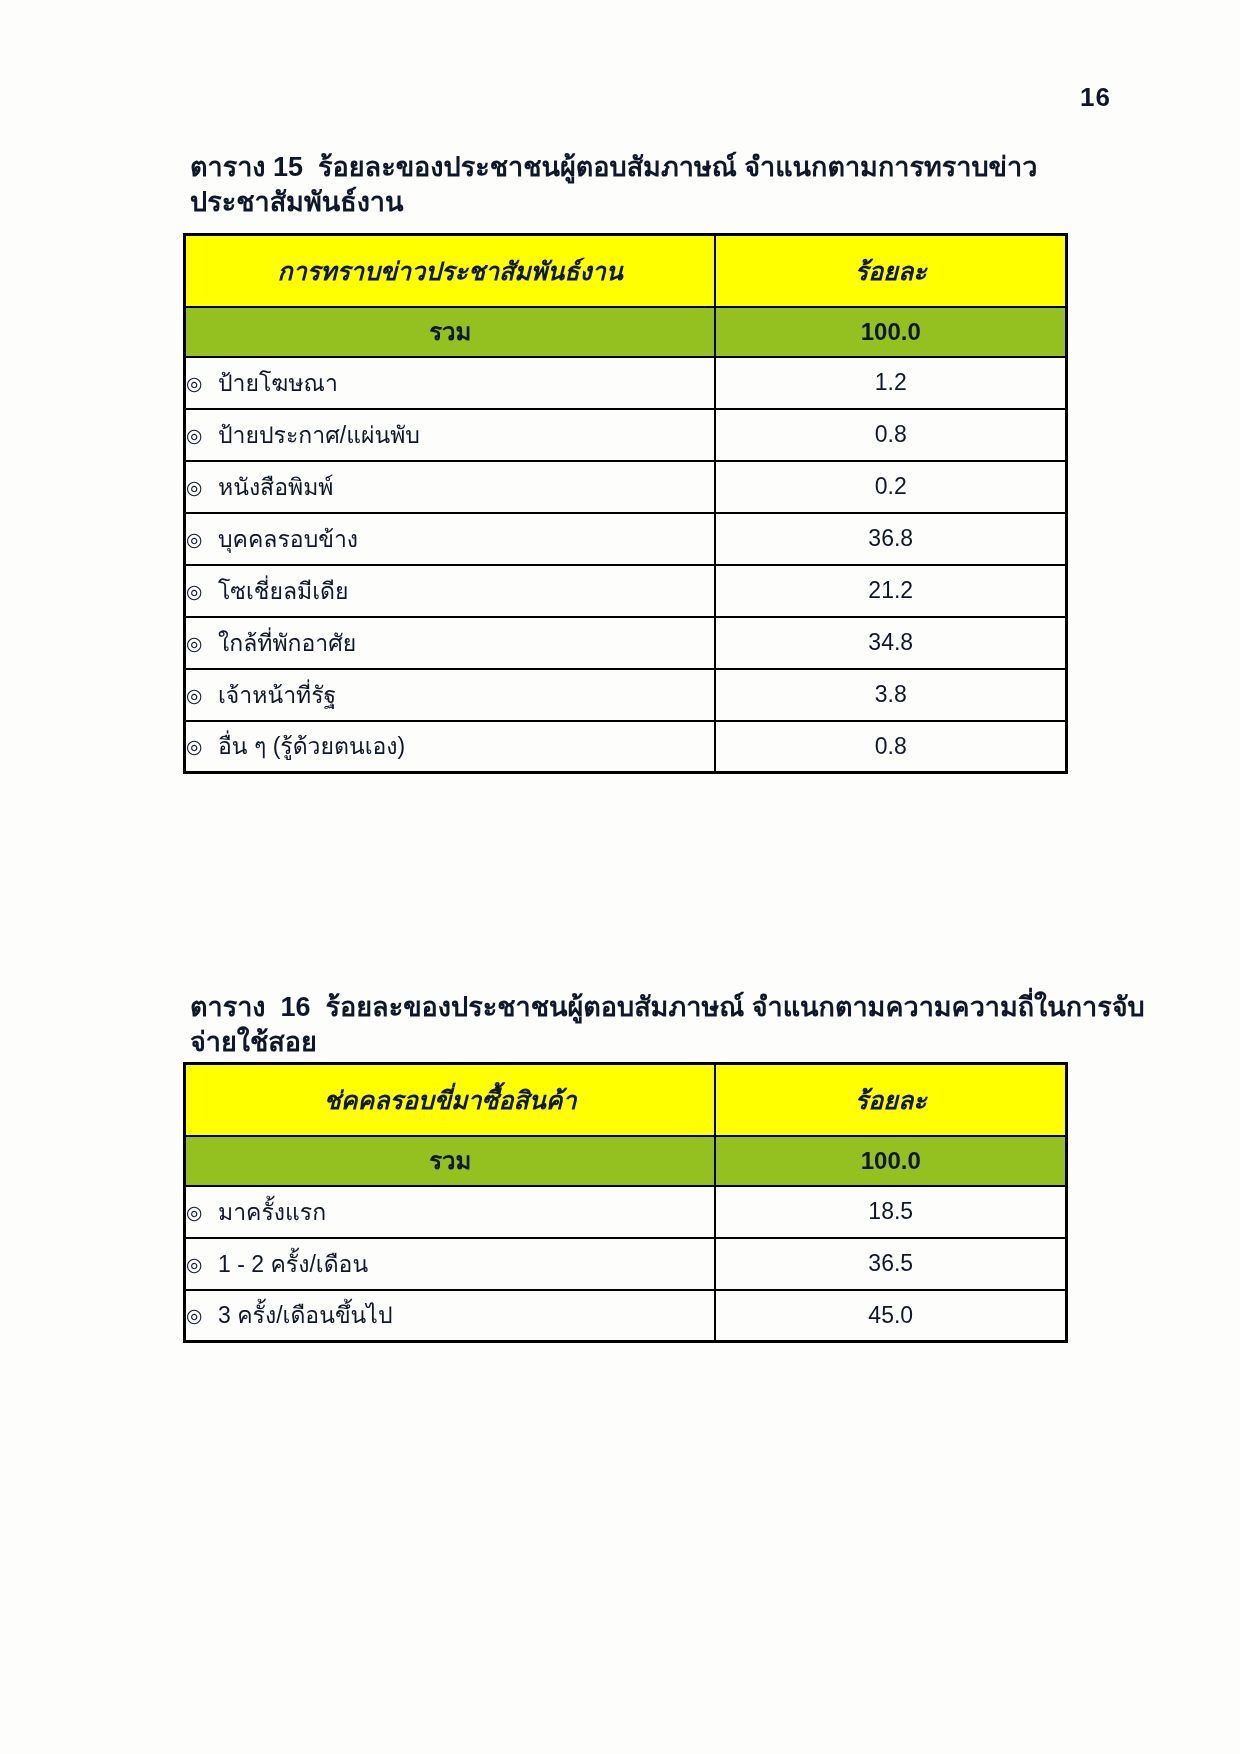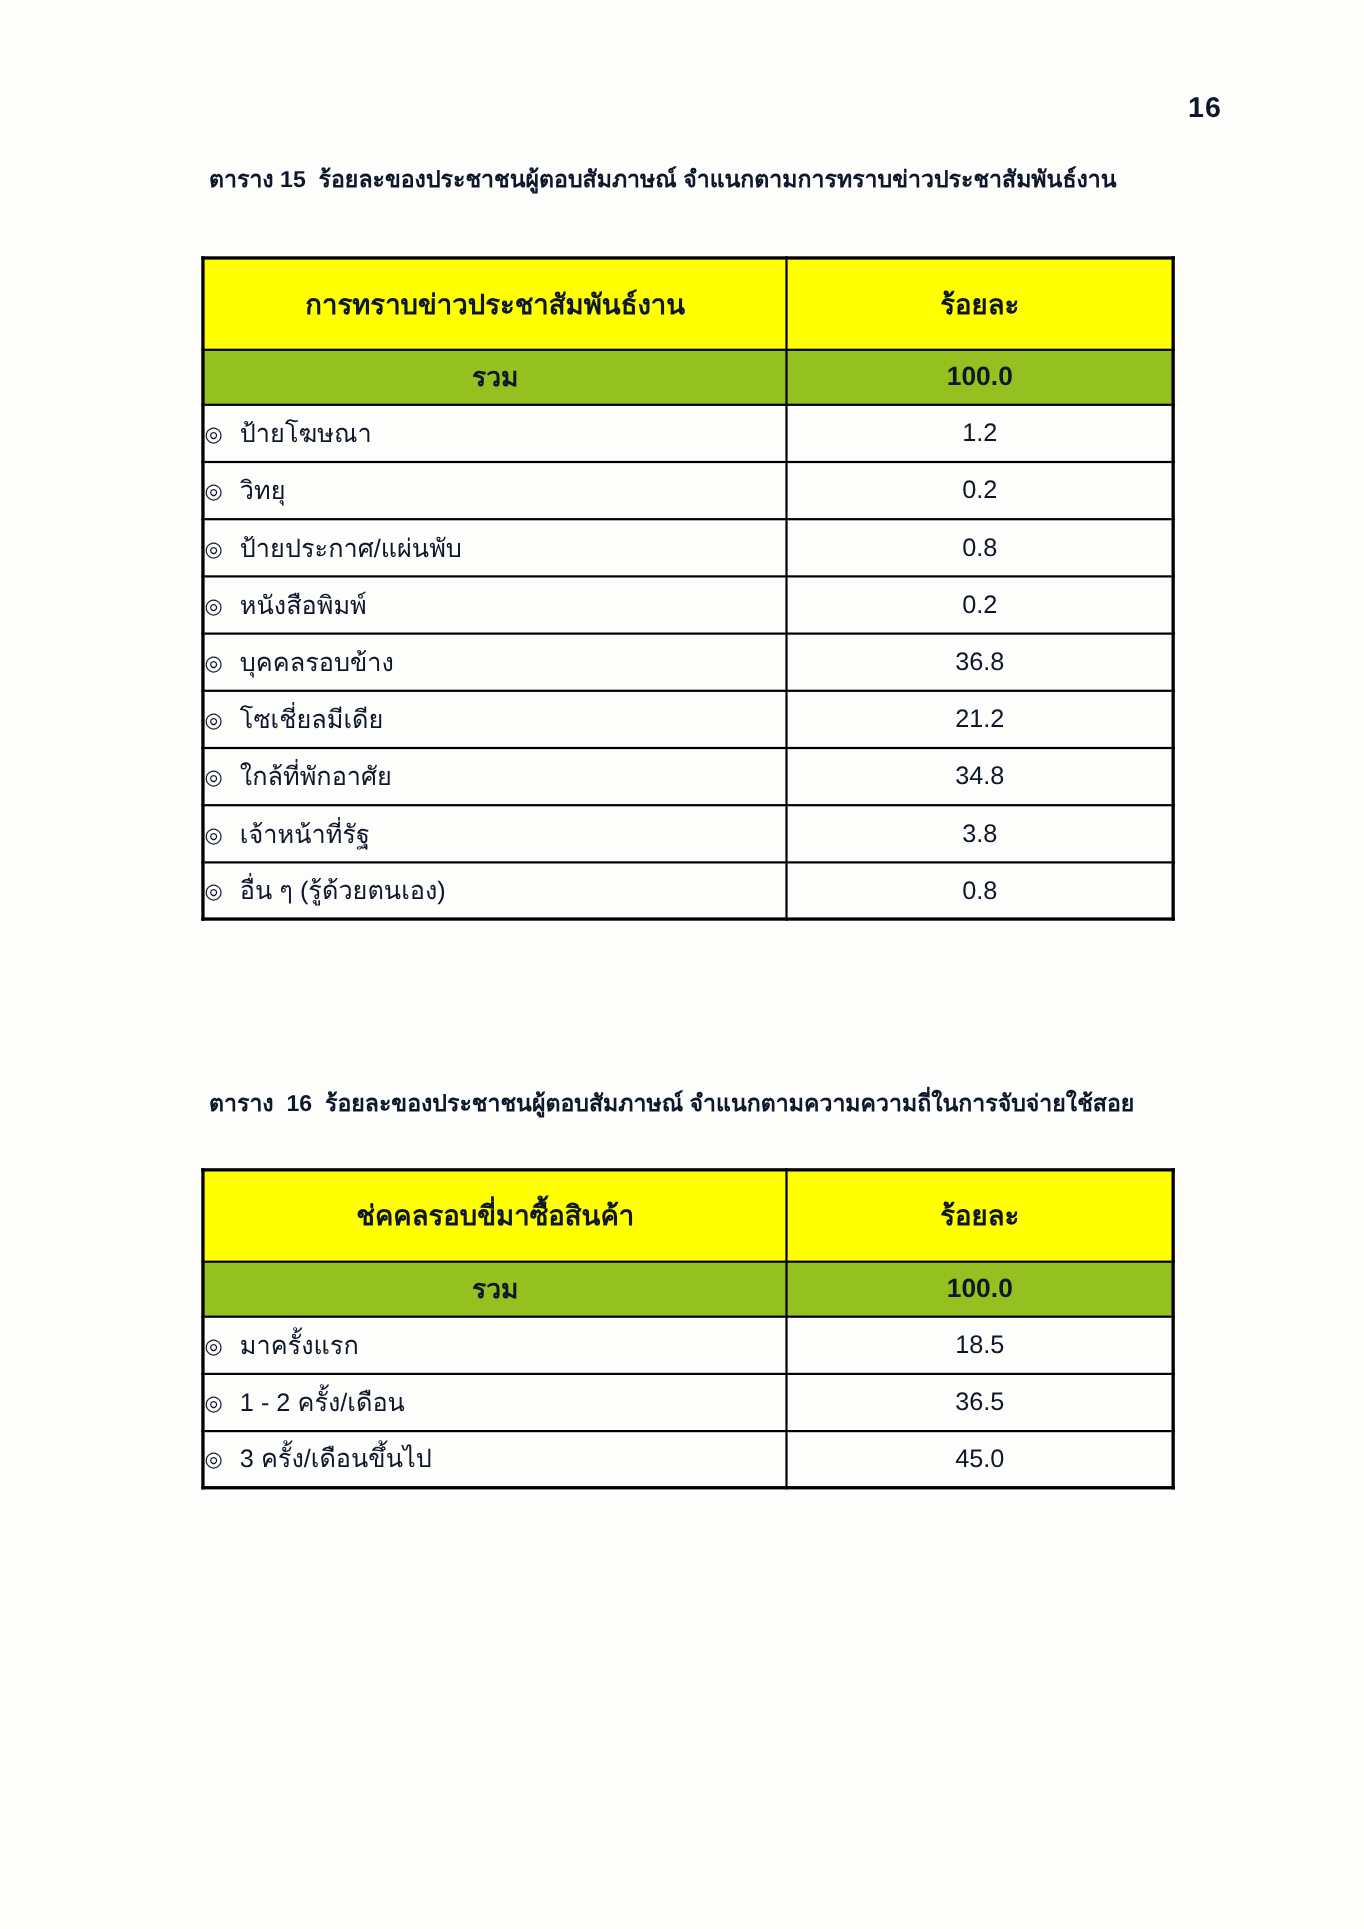--- a/index.html
+++ b/index.html
@@ -21,21 +21,21 @@
     top: 82px;
     left: 1080px;
     font-size: 26px;
     font-weight: 600;
     letter-spacing: 1px;
   }
   .caption {
     position: absolute;
     left: 190px;
     width: 980px;
-    font-size: 21px;
+    font-size: 27px;
     font-weight: bold;
     white-space: pre-wrap;
     line-height: 1.3;
   }
   .caption-1 { top: 150px; }
   .caption-2 { top: 990px; }
 
   table.data-table {
     position: absolute;
     left: 183px;
@@ -50,21 +50,21 @@
   table.data-table td {
     border: 2px solid #000;
     vertical-align: middle;
     padding: 0;
   }
   table.data-table { border: 3px solid #000; }
 
   col.c1 { width: 60.2%; }
   col.c2 { width: 39.8%; }
 
-  tr.header-row { height: 83px; }
+  tr.header-row { height: 72px; font-style: italic; }
   tr.total-row  { height: 50px; }
   tr.data-row   { height: 52px; }
 
   .header-row td {
     background: #ffff00;
     font-weight: bold;
     text-align: center;
     font-size: 25px;
   }
   .total-row td {
@@ -108,24 +108,20 @@
         <td>การทราบข่าวประชาสัมพันธ์งาน</td>
         <td>ร้อยละ</td>
       </tr>
       <tr class="total-row">
         <td>รวม</td>
         <td>100.0</td>
       </tr>
       <tr class="data-row">
         <td class="label-cell"><span class="bullet">◎</span><span>ป้ายโฆษณา</span></td>
         <td class="value-cell">1.2</td>
-      </tr>
-      <tr class="data-row">
-        <td class="label-cell"><span class="bullet">◎</span><span>วิทยุ</span></td>
-        <td class="value-cell">0.2</td>
       </tr>
       <tr class="data-row">
         <td class="label-cell"><span class="bullet">◎</span><span>ป้ายประกาศ/แผ่นพับ</span></td>
         <td class="value-cell">0.8</td>
       </tr>
       <tr class="data-row">
         <td class="label-cell"><span class="bullet">◎</span><span>หนังสือพิมพ์</span></td>
         <td class="value-cell">0.2</td>
       </tr>
       <tr class="data-row">

